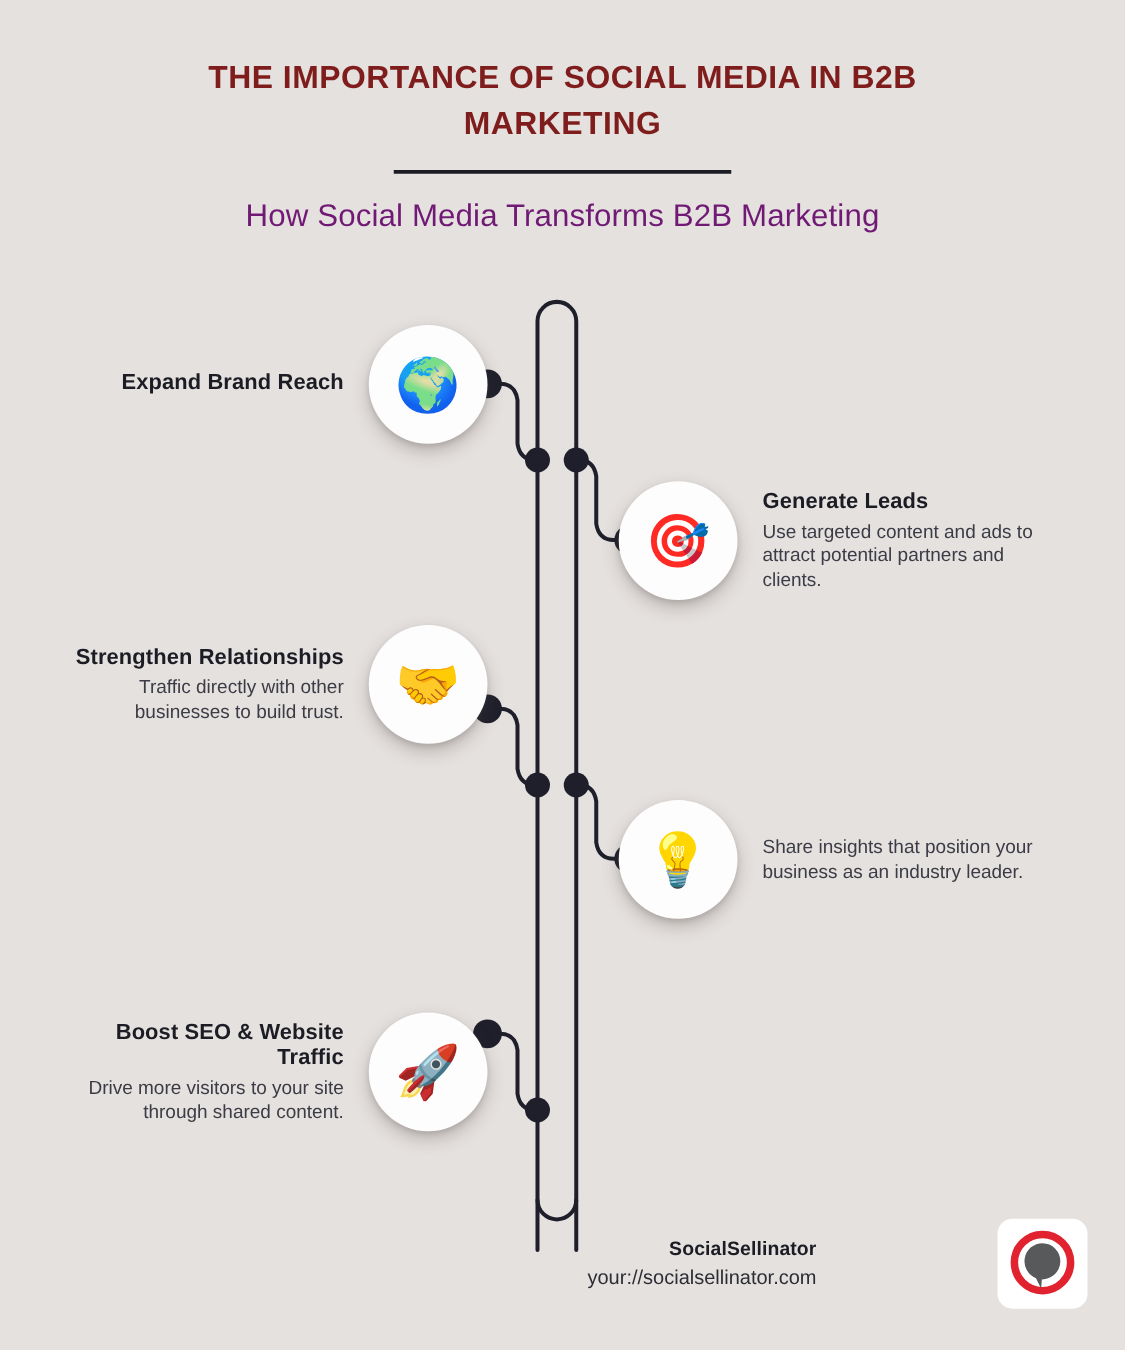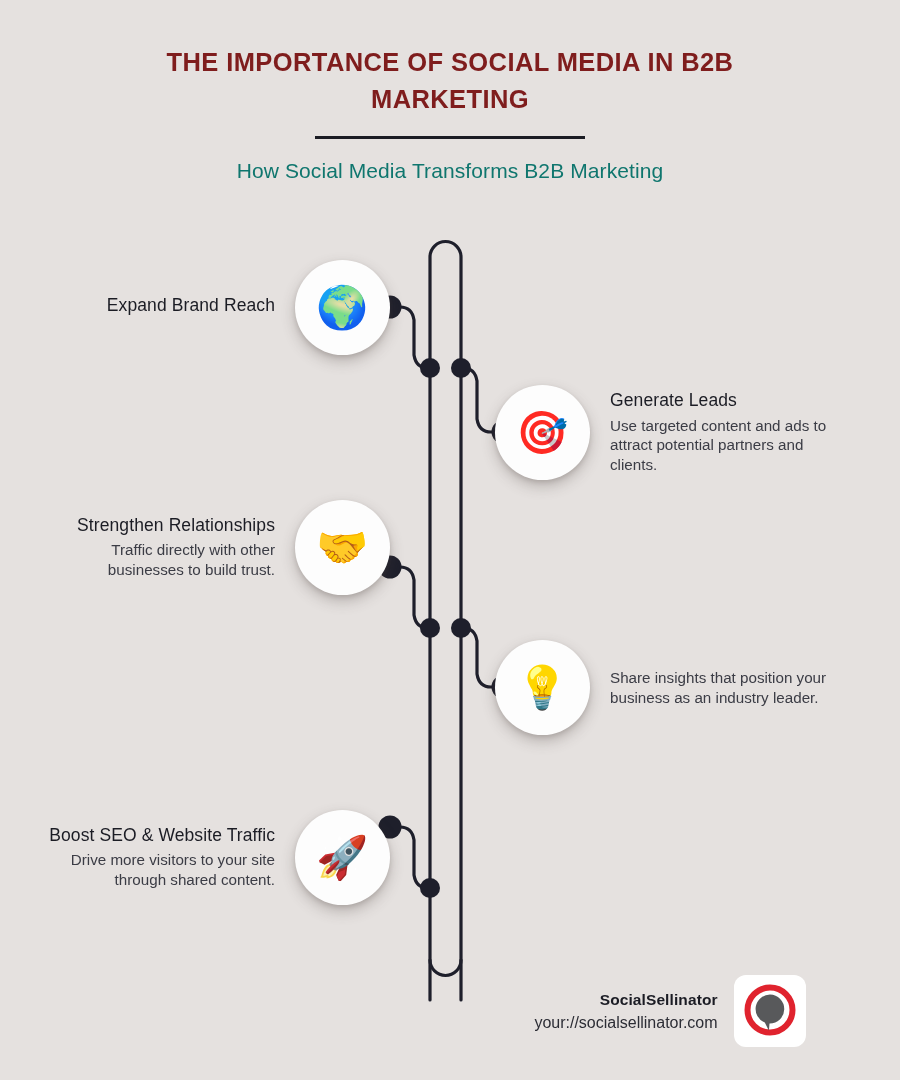--- a/index.html
+++ b/index.html
@@ -41,23 +41,23 @@
     text-transform: uppercase;
   }
   .title-divider {
     width: 270px;
     height: 3px;
     background: #1b1c24;
     margin: 18px auto 0 auto;
     border: none;
   }
   .subtitle {
-    font-size: 21px;
+    font-size: 25px;
     font-weight: normal;
-    color: #0f766e;
+    color: #701a75;
     margin: 20px 0 0 0;
     letter-spacing: 0.1px;
   }
 
   
   #rail {
     position: absolute;
     left: 0;
     top: 0;
     width: 900px;
@@ -92,21 +92,21 @@
     line-height: 1;
     user-select: none;
   }
 
   .step-text { width: 228px; }
   .step.left  .step-text { text-align: right; margin-right: 20px; }
   .step.right .step-text { text-align: left;  margin-left: 20px; }
 
   .step-title {
     font-size: 17.5px;
-    font-weight: normal;
+    font-weight: bold;
     color: #1b1c24;
     line-height: 1.17;
     letter-spacing: 0.1px;
     margin: 0 0 5px 0;
   }
   .step-desc {
     font-size: 15.2px;
     font-weight: normal;
     color: #3b3c45;
     line-height: 1.30;
@@ -114,21 +114,21 @@
   }
 
   
   .footer {
     position: absolute;
     left: 470px;
     top: 975px;
     width: 400px;
     display: flex;
     align-items: center;
-    justify-content: center;
+    justify-content: space-between;
   }
   .footer-text { text-align: right; margin-right: 16px; }
   .brand-name {
     font-size: 15.5px;
     font-weight: bold;
     color: #1b1c24;
     line-height: 1.5;
     margin: 0;
     letter-spacing: 0.1px;
   }

